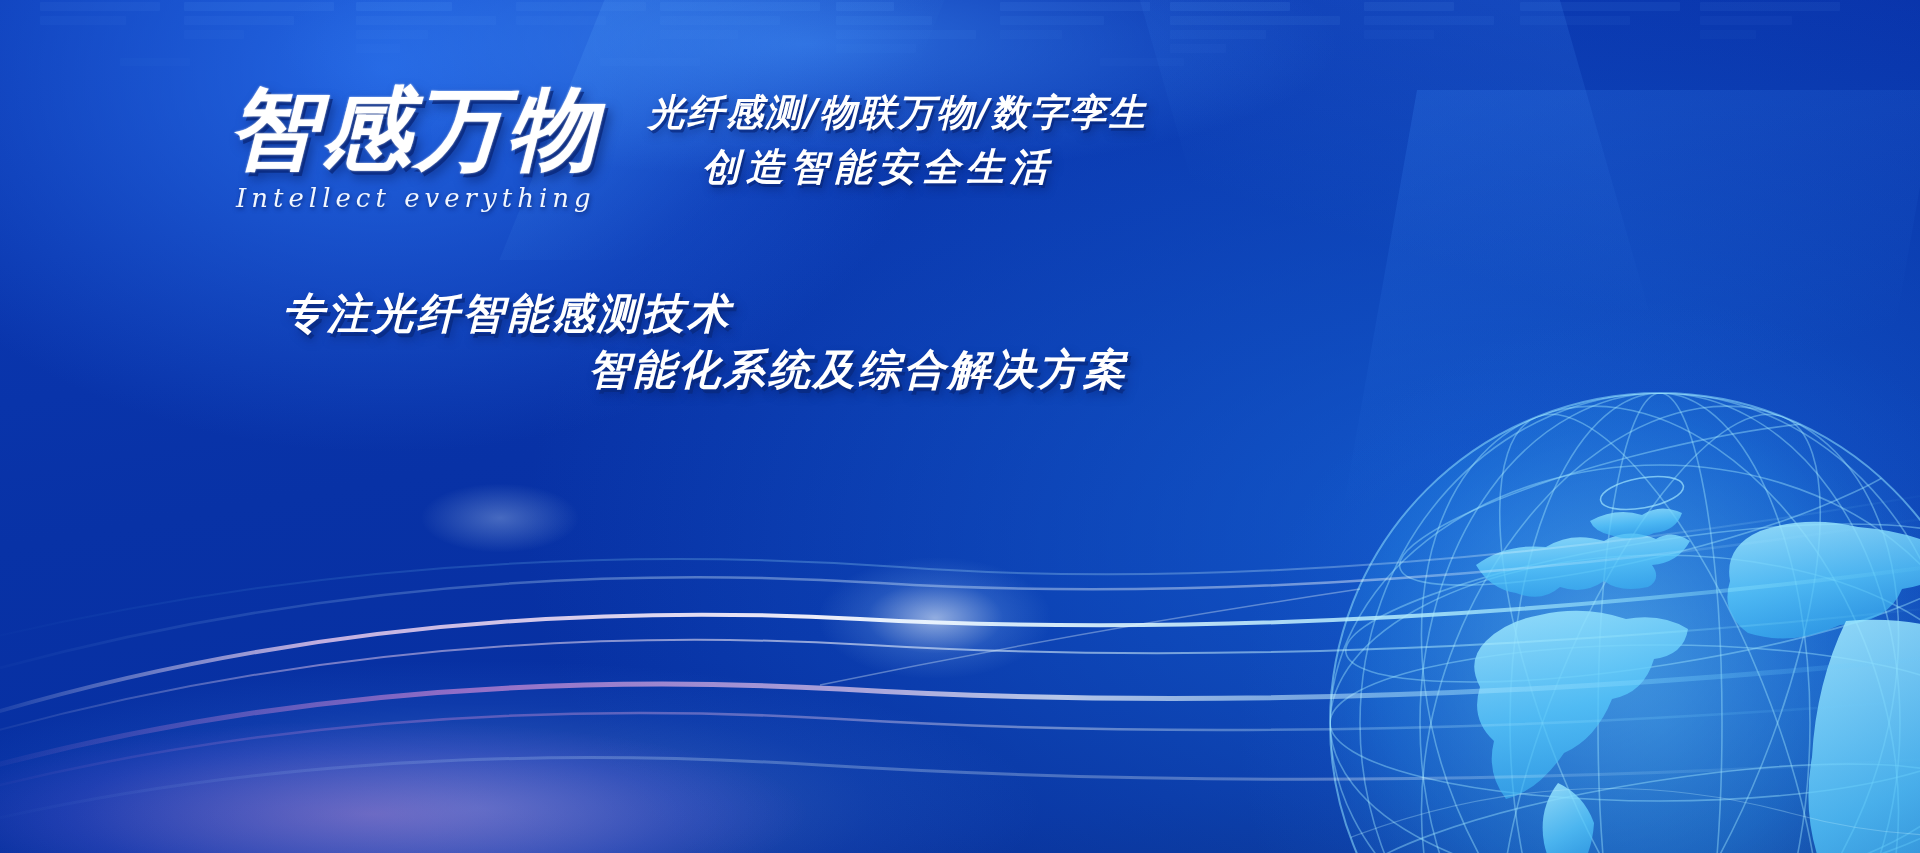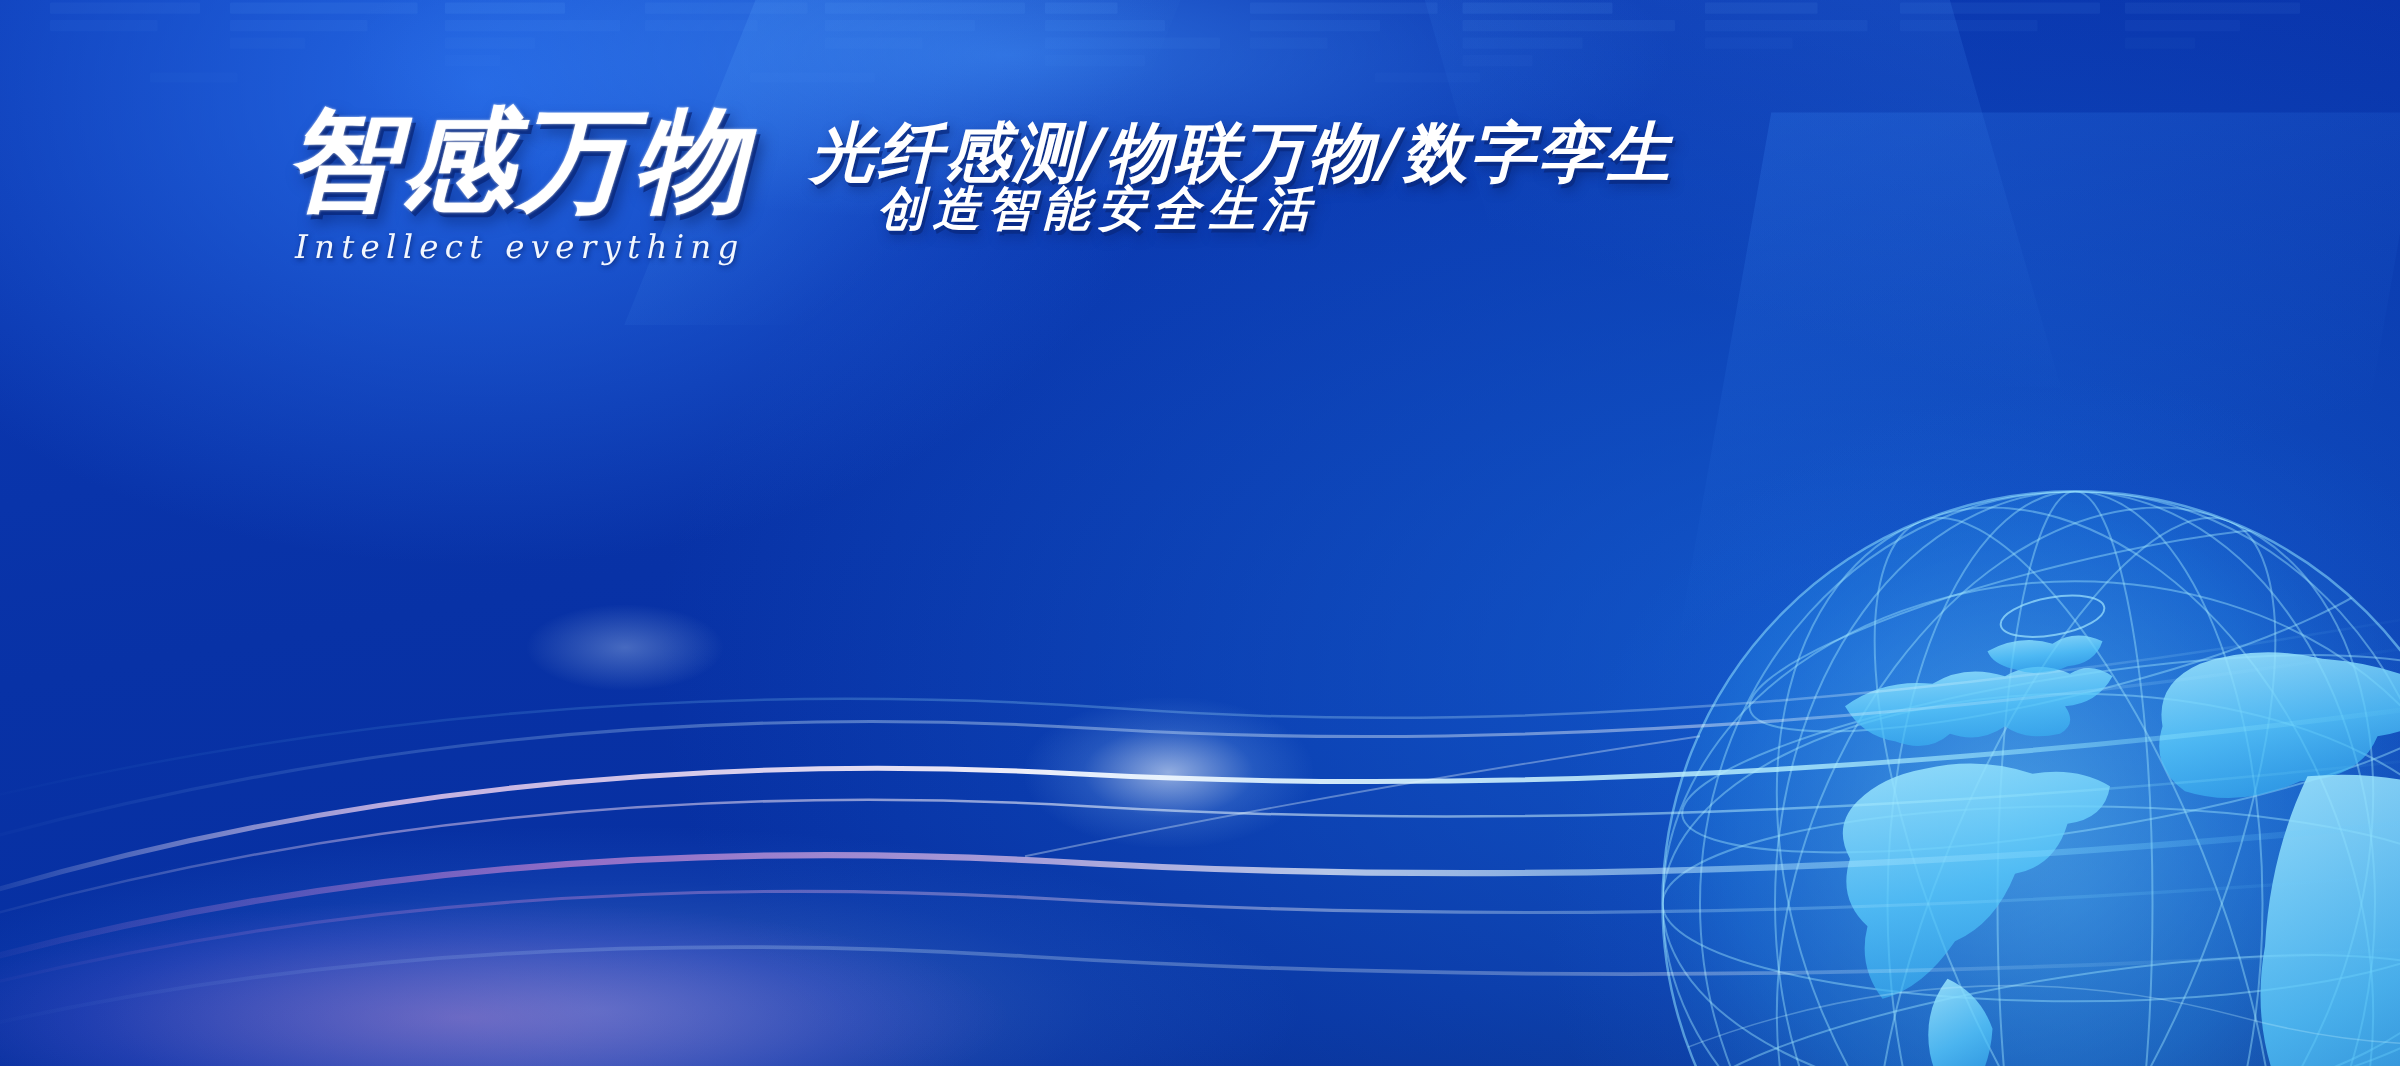--- a/index.html
+++ b/index.html
@@ -89,21 +89,21 @@
     font-style:italic;font-weight:400;
     font-size:26px;letter-spacing:5px;
     color:#f2f7ff;white-space:nowrap;
     text-shadow:1px 2px 4px rgba(6,30,100,.7);
   }
 
   .slogan1{
     position:absolute;left:648px;top:88px;
     font-family:"DejaVu Serif", serif;
     font-weight:700;font-style:italic;
-    font-size:52px;letter-spacing:2px;
+    font-size:37px;letter-spacing:2px;
     color:#ffffff;white-space:nowrap;
     text-shadow:2px 3px 0 rgba(8,40,125,.70), 3px 5px 9px rgba(4,24,90,.5);
   }
   .slogan2{
     position:absolute;left:678px;top:142px;
     font-family:"DejaVu Serif", serif;
     font-weight:700;font-style:italic;
     font-size:38px;letter-spacing:6px;
     color:#ffffff;white-space:nowrap;
     text-shadow:2px 3px 0 rgba(8,40,125,.70), 3px 5px 9px rgba(4,24,90,.5);
@@ -280,15 +280,17 @@
     </svg>
     <div class="flare"></div>
     <div class="flare2"></div>
   </div>
 
   <div class="stage">
     <div class="headline">智感万物</div>
     <div class="headline-en">Intellect everything</div>
     <div class="slogan1">光纤感测/物联万物/数字孪生</div>
     <div class="slogan2">创造智能安全生活</div>
+    <div class="tag1">专注光纤智能感测技术</div>
+    <div class="tag2">智能化系统及综合解决方案</div>
   </div>
 
 </div>
 
 </body></html>

